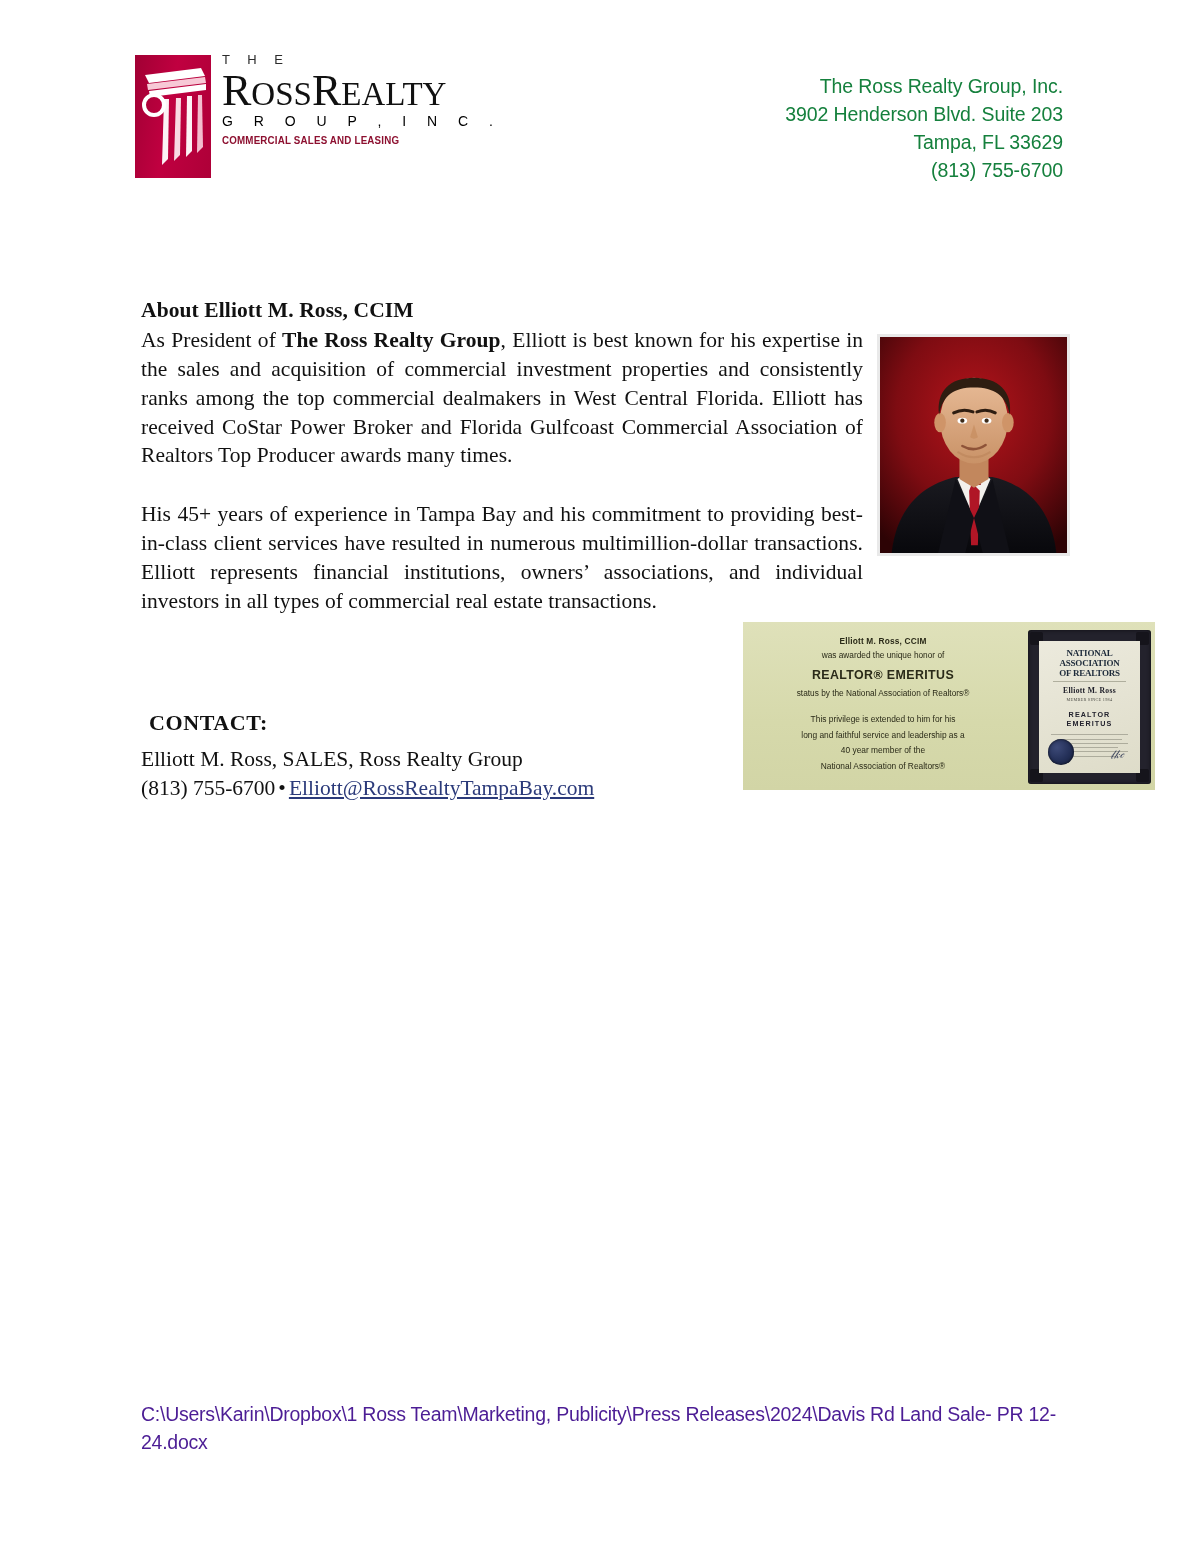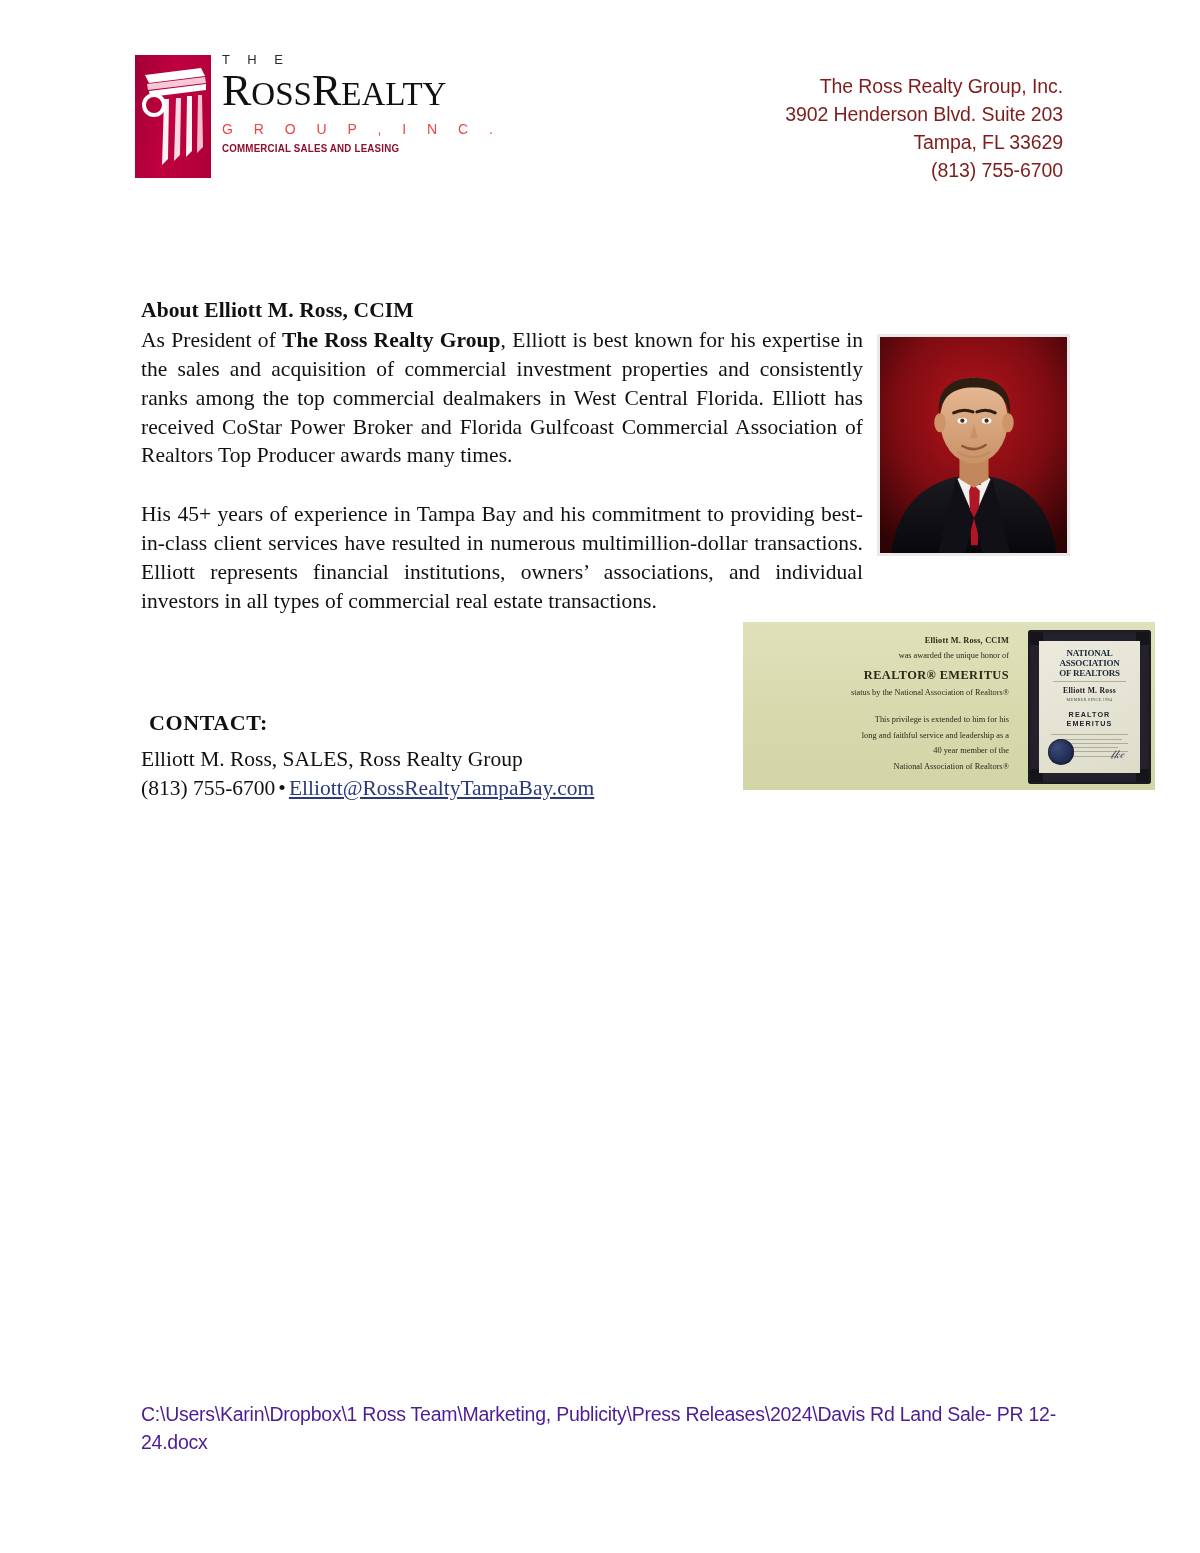--- a/index.html
+++ b/index.html
@@ -62,22 +62,22 @@
     color: #111;
     letter-spacing: 0px;
     white-space: nowrap;
   }
   .lw-main .cap { font-size: 44px; }
   .lw-main .sc  { font-size: 33px; }
   .lw-group {
     font-family: "Liberation Sans", sans-serif;
     font-size: 14px;
     letter-spacing: 8.5px;
-    color: #ef4444;
-    margin-top: 11px;
+    color: #000000;
+    margin-top: 3px;
     line-height: 1;
   }
   .lw-tag {
     font-family: "Liberation Sans", sans-serif;
     font-size: 10.5px;
     font-weight: 700;
     letter-spacing: 0.2px;
     color: #8d1030;
     margin-top: 7px;
     line-height: 1;
@@ -86,21 +86,21 @@
   }
 
   .company-contact {
     position: absolute;
     right: 137px;
     top: 72px;
     text-align: right;
     font-family: "Liberation Sans", sans-serif;
     font-size: 19.5px;
     line-height: 1.44;
-    color: #7f1d1d;
+    color: #15803d;
     letter-spacing: -0.1px;
     white-space: nowrap;
   }
 
   
   .doc-body {
     position: absolute;
     left: 141px;
     top: 296px;
     width: 722px;
@@ -145,23 +145,23 @@
     height: 168px;
     background: #d9dcb0;
     background: linear-gradient(180deg,#dfe1ba 0%,#d6d9ab 60%,#d2d5a6 100%);
     overflow: hidden;
   }
   .cert-text {
     position: absolute;
     left: 14px;
     top: 12px;
     width: 252px;
-    text-align: right;
+    text-align: center;
     color: #2a2a18;
-    font-family: Liberation Serif, serif;
+    font-family: Liberation Sans, sans-serif;
   }
   .ct-l1 { font-size: 8.3px; font-weight: 700; letter-spacing: .2px; line-height: 1.7; }
   .ct-l2 { font-size: 8.3px; line-height: 1.9; }
   .ct-big { font-size: 12.4px; font-weight: 700; letter-spacing: .4px; line-height: 1.8; }
   .ct-l4 { font-size: 8.3px; line-height: 1.8; }
   .ct-gap { height: 11px; }
   .ct-p2 { font-size: 8.4px; line-height: 1.85; }
 
   .cert-frame {
     position: absolute;

